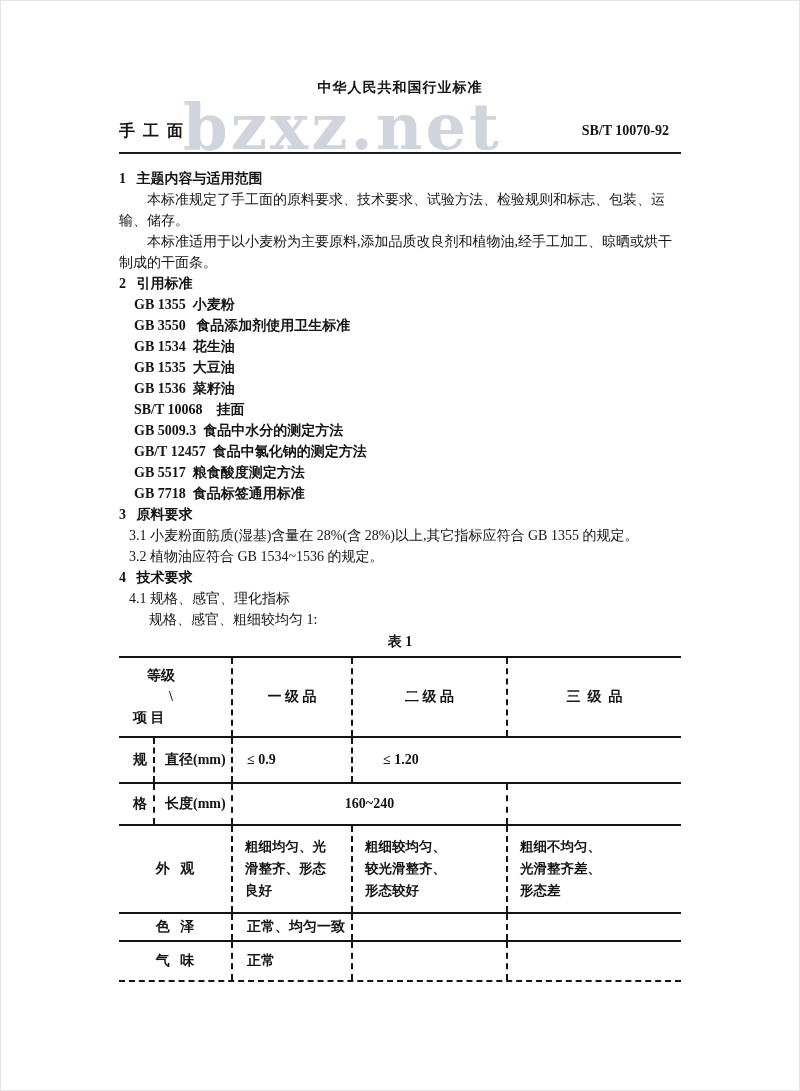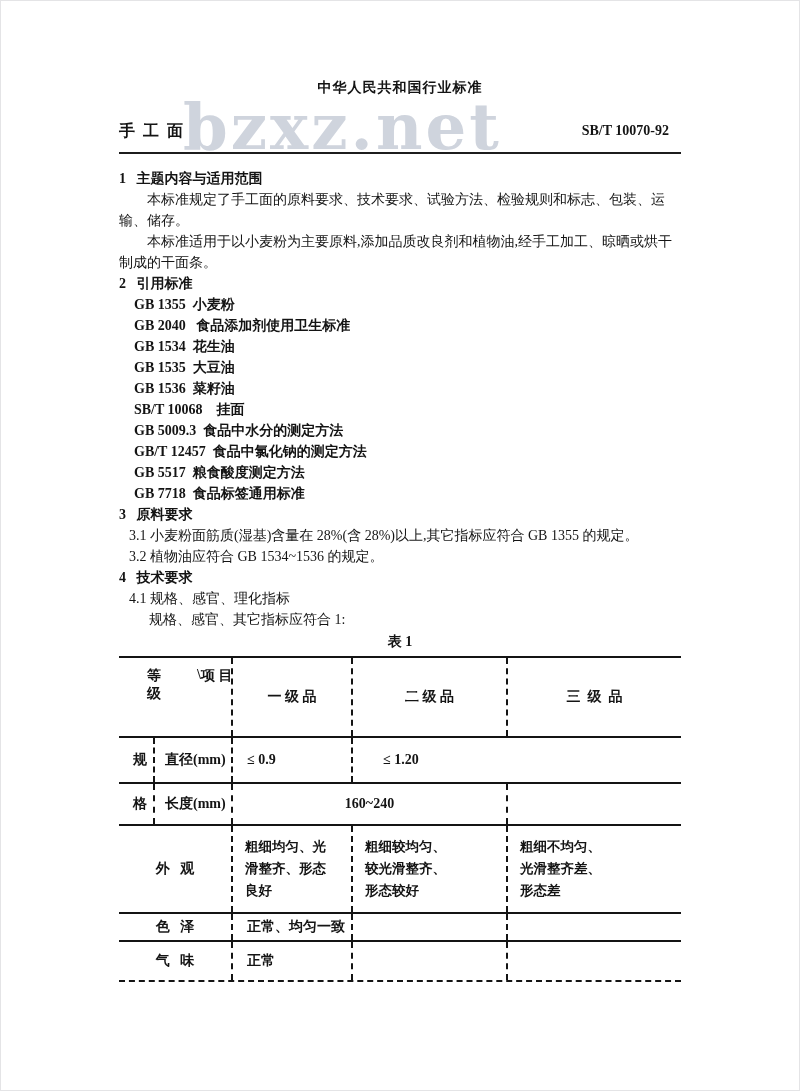--- a/index.html
+++ b/index.html
@@ -49,21 +49,21 @@
   .padl2 { padding-left:30px; }
   .nowrap { white-space:nowrap; }
 
   .r-head { height:80px; }
   .r-diam { height:46px; }
   .r-len  { height:42px; }
   .r-app  { height:88px; }
   .r-col  { height:28px; }
   .r-odor { height:40px; }
 
-  .corner { flex-direction:row; justify-content:space-between; align-items:flex-start;
+  .corner { flex-direction:column; justify-content:space-between; align-items:flex-start;
             padding:9px 0 9px 14px; }
   .corner .cg { margin-left:14px; }
   .corner .cs { margin-left:36px; }
 
   .spec { padding-left:8px; }
   .spec-char { width:26px; text-align:center; }
   .spec-sub { border-left:2px dashed #141414; padding-left:10px; height:100%;
               display:flex; align-items:center; }
   .merged { width:275px; justify-content:center;text-align:right; }
 
@@ -88,37 +88,37 @@
     </div>
 
     <div class="rule"></div>
 
     <div class="h mt14 pre">1   主题内容与适用范围</div>
     <p class="para">本标准规定了手工面的原料要求、技术要求、试验方法、检验规则和标志、包装、运输、储存。</p>
     <p class="para">本标准适用于以小麦粉为主要原料,添加品质改良剂和植物油,经手工加工、晾晒或烘干制成的干面条。</p>
 
     <div class="h pre">2   引用标准</div>
     <div class="ref pre">GB 1355  小麦粉</div>
-    <div class="ref pre">GB 2040   食品添加剂使用卫生标准</div>
+    <div class="ref pre">GB 3550   食品添加剂使用卫生标准</div>
     <div class="ref pre">GB 1534  花生油</div>
     <div class="ref pre">GB 1535  大豆油</div>
     <div class="ref pre">GB 1536  菜籽油</div>
     <div class="ref pre">SB/T 10068    挂面</div>
     <div class="ref pre">GB 5009.3  食品中水分的测定方法</div>
     <div class="ref pre">GB/T 12457  食品中氯化钠的测定方法</div>
     <div class="ref pre">GB 5517  粮食酸度测定方法</div>
     <div class="ref pre">GB 7718  食品标签通用标准</div>
 
     <div class="h pre">3   原料要求</div>
     <div class="sub">3.1 小麦粉面筋质(湿基)含量在 28%(含 28%)以上,其它指标应符合 GB 1355 的规定。</div>
     <div class="sub">3.2 植物油应符合 GB 1534~1536 的规定。</div>
 
     <div class="h pre">4   技术要求</div>
     <div class="sub">4.1 规格、感官、理化指标</div>
-    <div class="sub indent2">规格、感官、其它指标应符合 1:</div>
+    <div class="sub indent2">规格、感官、粗细较均匀 1:</div>
     <div class="tcap pre">表 1</div>
 
     <div class="tbl">
 
       <div class="trow solid r-head">
         <div class="c w1 corner">
           <span class="cg">等级</span>
           <span class="cs">\</span>
           <span class="ci pre">项 目</span>
         </div>

